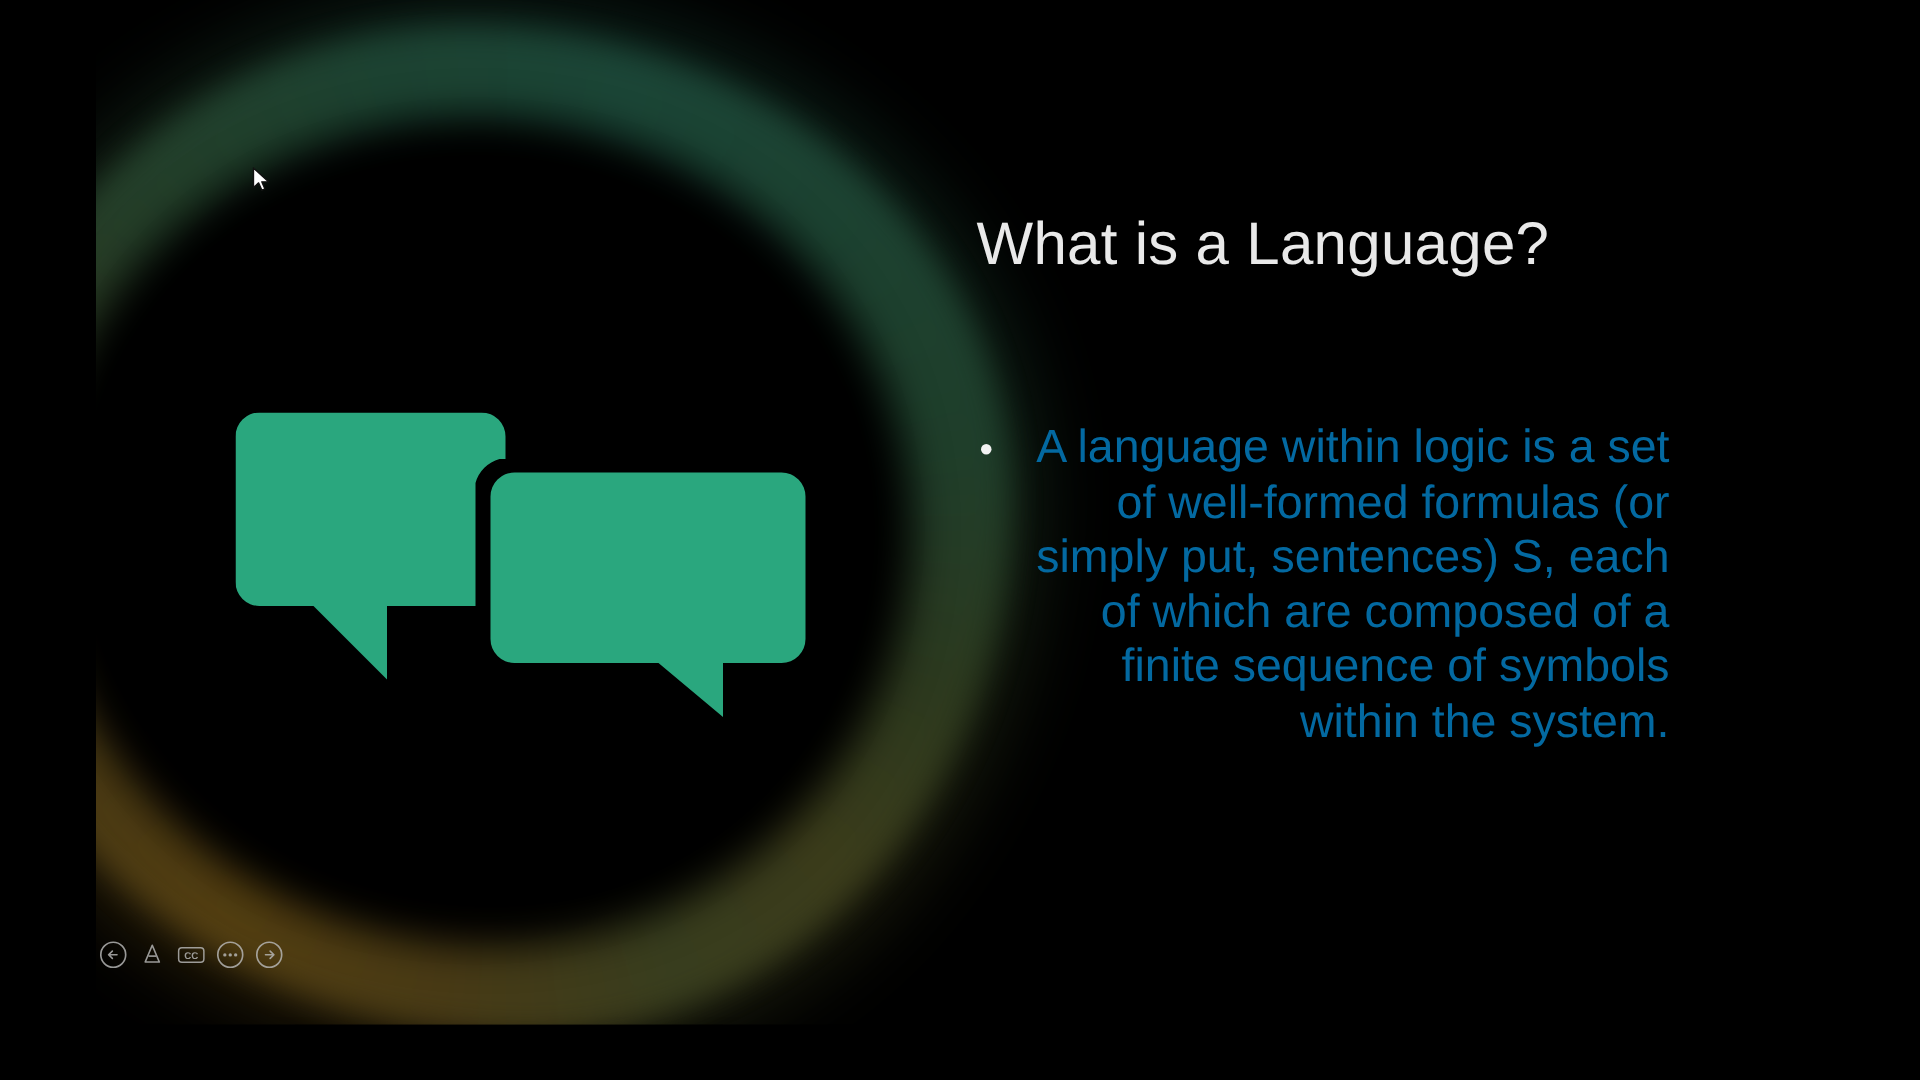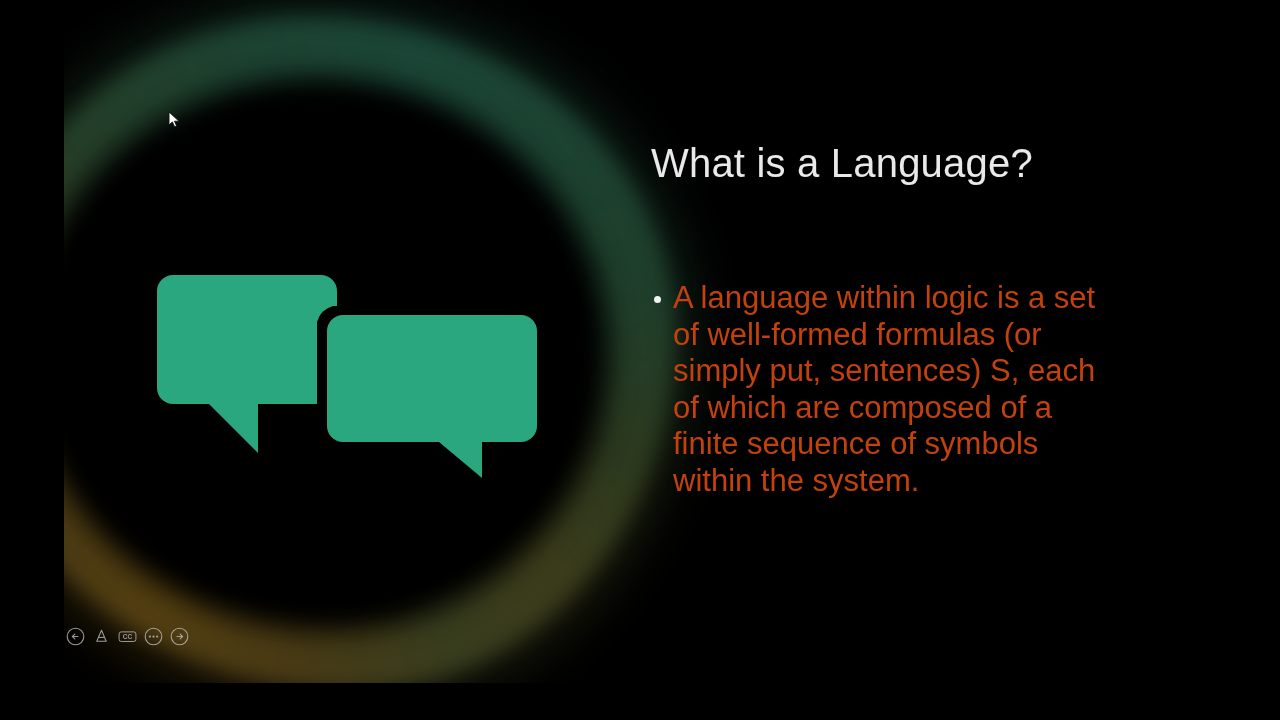--- a/index.html
+++ b/index.html
@@ -112,26 +112,27 @@
     white-space: nowrap;
   }
   .bullet-list {
     list-style: none;
     margin: 0;
     padding: 0;
     margin-top: 94px;
   }
   .bullet-item {
     position: relative;
-    color: #c2410c;
+    color: #0369a1;
     font-size: 31px;
     font-weight: 400;
     line-height: 1.18;
     padding-left: 22px;
     max-width: 440px;
+    text-align: right;
   }
   .bullet-item::before {
     content: "";
     position: absolute;
     left: 3px;
     top: 16px;
     width: 7px;
     height: 7px;
     border-radius: 50%;
     background: #f2f2f2;

